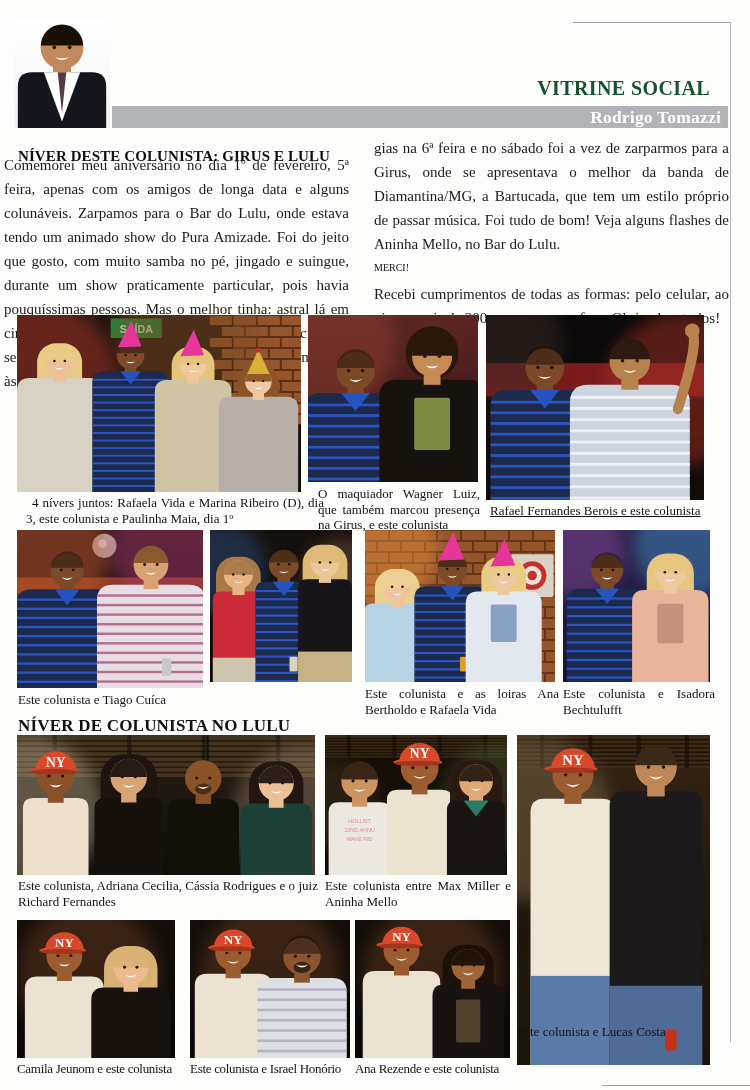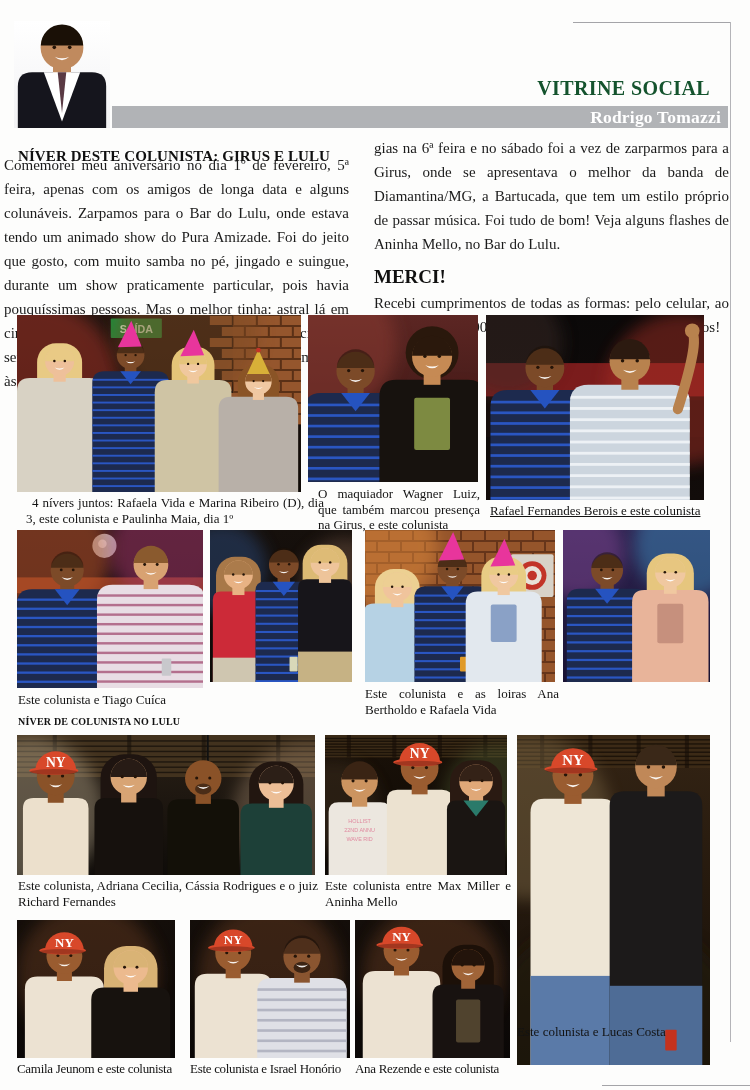--- a/index.html
+++ b/index.html
@@ -9,22 +9,22 @@
   .graybar{position:absolute;left:112px;top:106px;width:616px;height:22px;background:#b1b3b6;}
   .author{line-height:22px;text-align:right;padding-right:7px;color:#ffffff;
           font-weight:bold;font-size:17.5px;letter-spacing:0.2px;}
   .sectitle{position:absolute;left:373px;top:77px;width:337px;text-align:right;
             font-weight:bold;font-size:20px;color:#14532d;letter-spacing:0.4px;}
   .portrait{position:absolute;left:14px;top:21px;width:96px;height:107px;background:#fff;}
   .h1{position:absolute;left:18px;top:148px;font-size:15px;font-weight:bold;color:#101010;letter-spacing:0.1px;}
   .bodytext{position:absolute;font-size:15px;line-height:24px;text-align:justify;color:#1b1b1b;}
   .col1{left:4px;top:153px;width:345px;}
   .col2{left:374px;top:136px;width:355px;}
-  .merci{font-weight:bold;font-size:19px;margin-top:9px;margin-bottom:2px;color:#101010;}
-  .h2{position:absolute;left:18px;top:716px;font-size:10px;font-weight:bold;color:#101010;letter-spacing:0.2px;}
+  .merci{font-weight:normal;font-size:10px;margin-top:0;margin-bottom:2px;color:#101010;}
+  .h2{position:absolute;left:18px;top:716px;font-size:17px;font-weight:bold;color:#101010;letter-spacing:0.2px;}
   .photo{position:absolute;background:#1a120c;}
   .caption{position:absolute;font-size:13px;line-height:15.6px;text-align:justify;color:#131313;}
   .oneline{white-space:nowrap;}
   .tight{white-space:nowrap;letter-spacing:-0.3px;}
   .indent{text-indent:6px;}
 </style>
 </head>
 <body>
 
 <div class="page">
@@ -713,20 +713,21 @@
           <rect x="100.926" y="51.68000000000001" width="12.768" height="12.159999999999997" fill="#f0c8a0"></rect>
           <circle cx="107.31" cy="42.56" r="15.200000000000001" fill="#f0c8a0"></circle>
           <path d="M 92.11 42.56 A 15.200000000000001 15.200000000000001 0 0 1 122.51 42.56 Z" fill="#e6c67e" opacity="0.95"></path>
           <circle cx="101.83800000000001" cy="42.256" r="1.2920000000000003" fill="#241408"></circle>
           <circle cx="112.782" cy="42.256" r="1.2920000000000003" fill="#241408"></circle>
           <path d="M 102.142 48.944 Q 107.31 53.80800000000001 112.47800000000001 48.944 Q 107.31 51.072 102.142 48.944 Z" fill="#ffffff" opacity="0.92"></path>
         </g>
       </svg></div>
   <div class="caption oneline" style="left:18px;top:692px;width:200px;">Este colunista e Tiago Cuíca</div>
   <div class="caption" style="left:365px;top:686px;width:194px;">Este colunista e as loiras Ana Bertholdo e Rafaela Vida</div>
+  <div class="caption" style="left:563px;top:686px;width:152px;">Este colunista e Isadora Bechtulufft</div>
 
   <div class="h2">NÍVER DE COLUNISTA NO LULU</div>
 
   <div class="photo" style="left:17px;top:735px;width:298px;height:140px;"><svg width="298" height="140" viewBox="0 0 298 140">
         <defs>
           <linearGradient id="g18" x1="0" y1="0" x2="0" y2="1">
             <stop offset="0" stop-color="#2a2016"></stop>
             <stop offset="1" stop-color="#0f0c09"></stop>
           </linearGradient>
           <filter id="f18" x="-60%" y="-60%" width="220%" height="220%">

